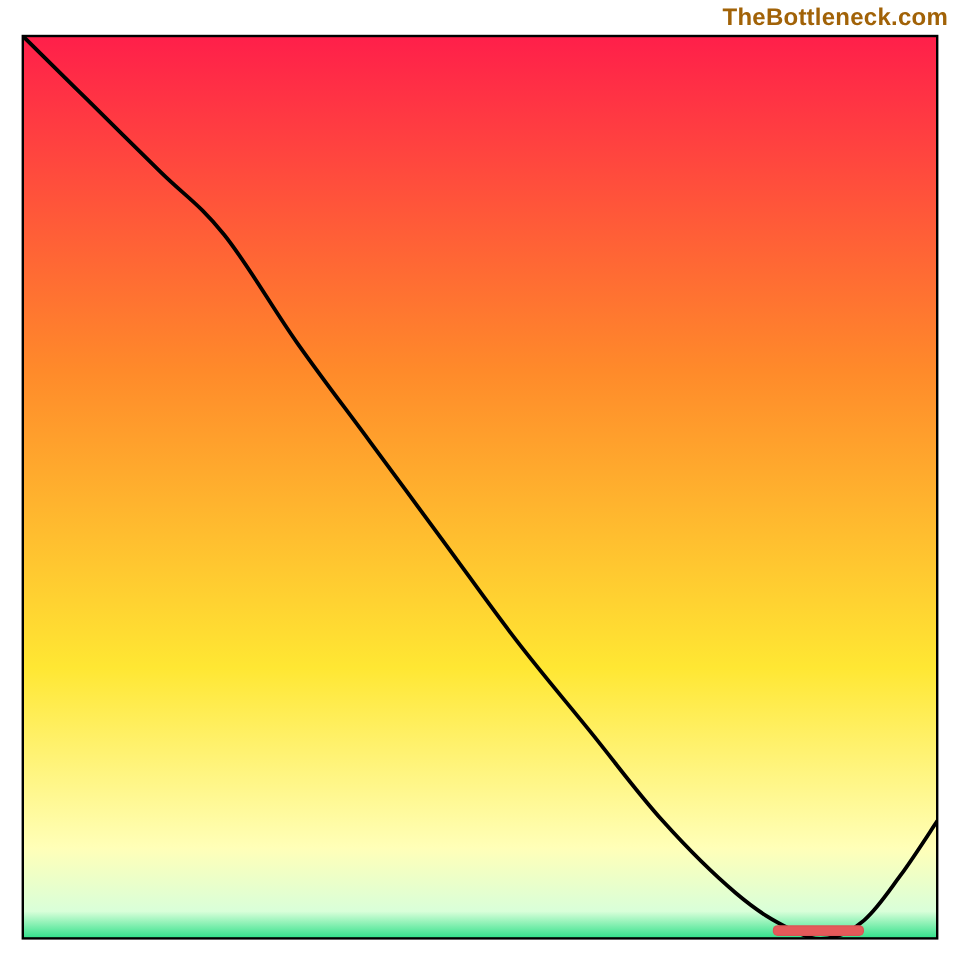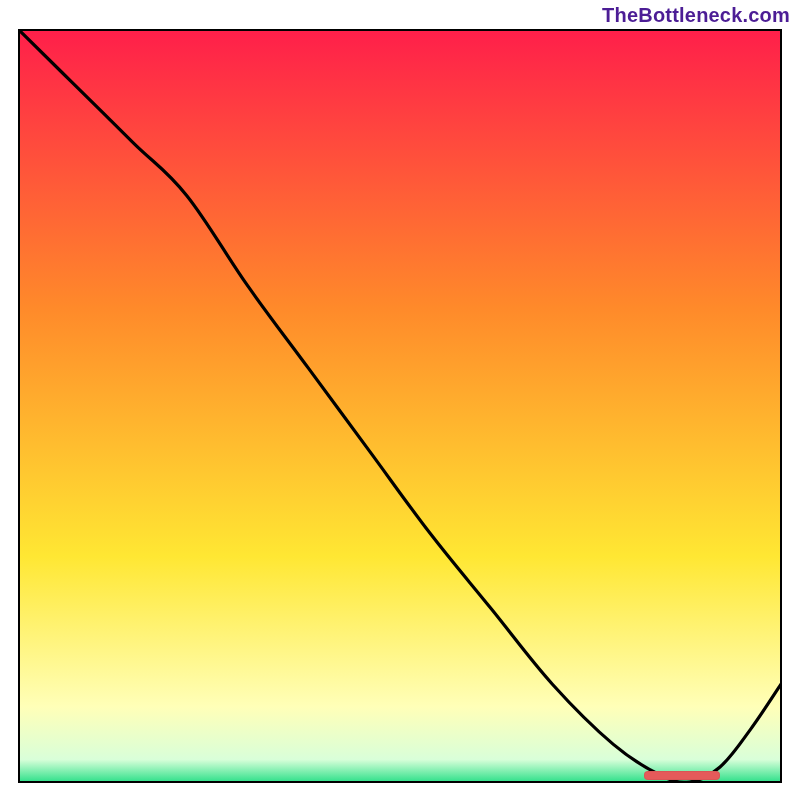--- a/index.html
+++ b/index.html
@@ -15,21 +15,21 @@
     position: relative;
     width: 800px;
     height: 800px;
   }
   .watermark {
     position: absolute;
     top: 4px;
     right: 10px;
     font-size: 20px;
     font-weight: 600;
-    color: #4c1d95;
+    color: #a16207;
     letter-spacing: 0.2px;
     user-select: none;
   }
   svg.chart {
     position: absolute;
     left: 0;
     top: 0;
   }
   .bottom-marker {
     position: absolute;

